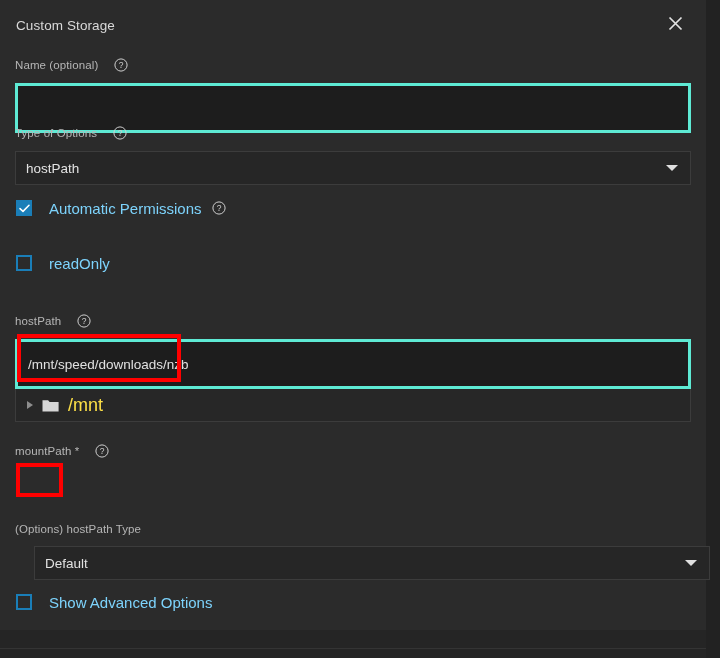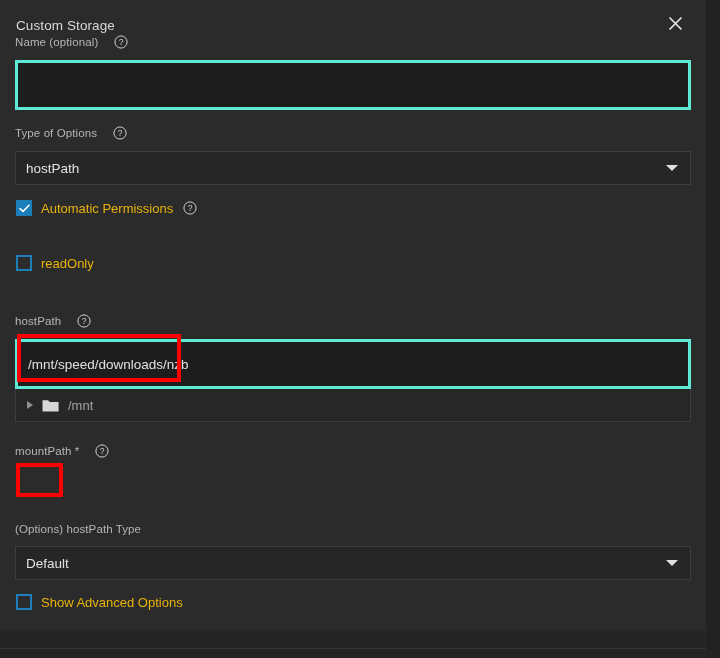--- a/index.html
+++ b/index.html
@@ -184,23 +184,23 @@
     align-items: center;
     justify-content: center;
     cursor: pointer;
   }
   .checkbox.checked {
     background: #1a7eb8;
     border-color: #1a7eb8;
   }
   .checkbox svg { display: block; }
   .check-label {
-    margin-left: 9px;
-    font-size: 13px;
-    color: #eab308;
+    margin-left: 17px;
+    font-size: 15px;
+    color: #7dd3fc;
     white-space: nowrap;
   }
   .check-row .help-icon { margin-left: 10px; }
 
   
   .tree-row {
     width: 676px;
     height: 33px;
     background: #272727;
     border: 1px solid #3c3c3c;
@@ -215,50 +215,50 @@
     height: 0;
     flex: none;
     border-top: 4.5px solid transparent;
     border-bottom: 4.5px solid transparent;
     border-left: 6px solid #8d8d8d;
     margin-right: 9px;
   }
   .folder-icon { flex: none; width: 17px; height: 14px; margin-right: 9px; }
   .folder-icon svg { display: block; }
   .tree-label {
-    font-size: 13px;
-    color: #a3a3a3;
+    font-size: 18px;
+    color: #fde047;
   }
 
   
   .annot {
     position: absolute;
     border: 4px solid #ff0000;
     pointer-events: none;
     z-index: 50;
   }
 
   
-  #name-field        { position: absolute; left: 15px; top: 32px;  }
+  #name-field        { position: absolute; left: 15px; top: 55px;  }
   #name-field .input-box { margin-top: 8px; }
 
   #type-field        { position: absolute; left: 15px; top: 123px; }
   #type-field .select-box { margin-top: 8px; }
 
   #auto-perms-row    { position: absolute; left: 16px; top: 198px; }
   #readonly-row      { position: absolute; left: 16px; top: 253px; }
 
   #hostpath-field    { position: absolute; left: 15px; top: 311px; }
   #hostpath-field .input-box { margin-top: 8px; }
 
   #mountpath-field   { position: absolute; left: 15px; top: 441px; }
   #mountpath-field .input-box { margin-top: 8px; }
 
   #advanced-field    { position: absolute; left: 15px; top: 519px; }
-  #advanced-field .select-box { margin-top: 7px; }
+  #advanced-field .select-box { margin-top: 7px; margin-left: 19px; }
 
   #show-advanced-row { position: absolute; left: 16px; top: 592px; }
 
   .bottom-divider {
     position: absolute;
     left: 0;
     top: 648px;
     width: 706px;
     height: 1px;
     background: #343434;

